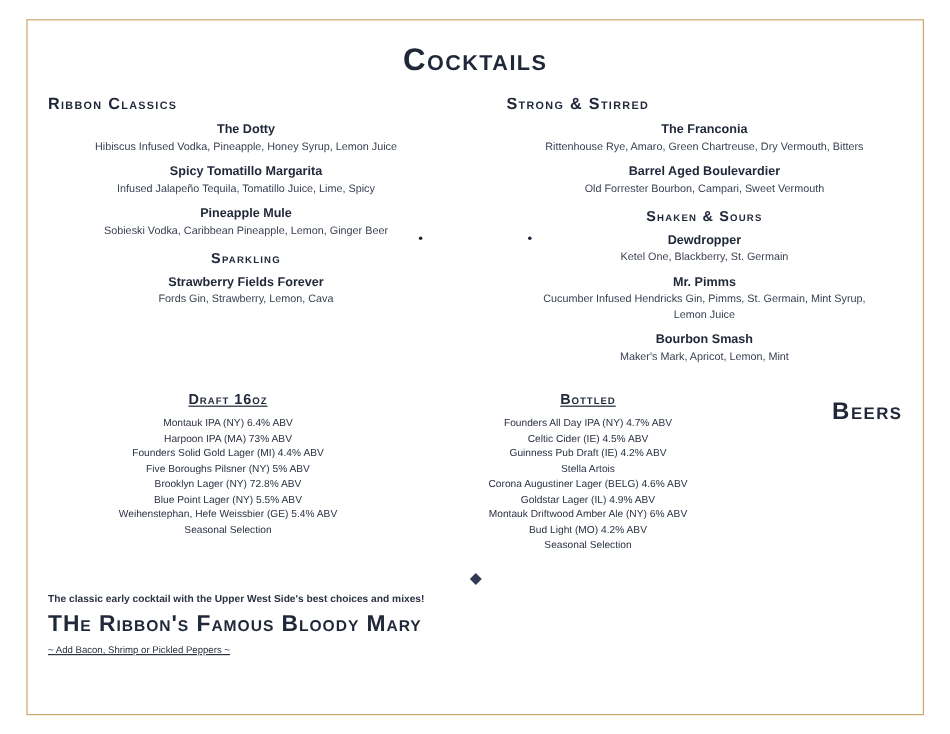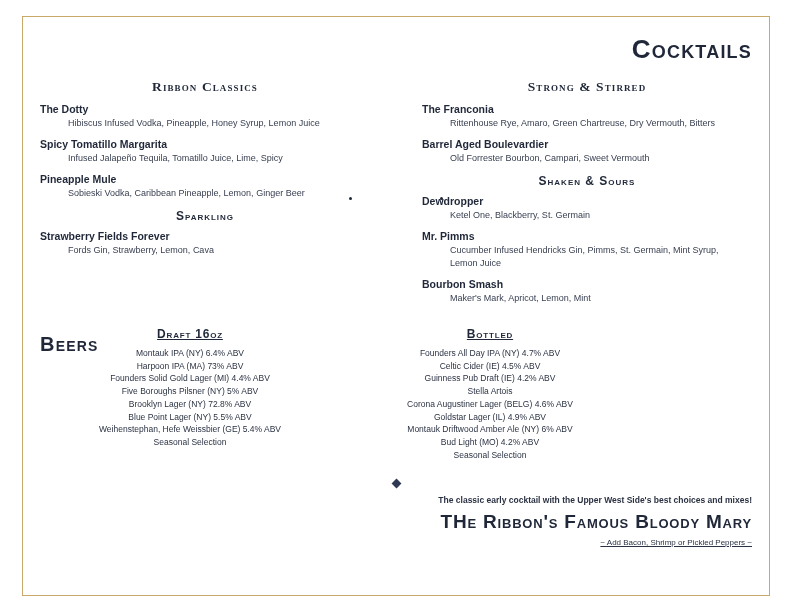--- a/index.html
+++ b/index.html
@@ -32,47 +32,47 @@
     pointer-events: none;
   }
   .content {
     position: absolute;
     left: 40px;
     top: 24px;
     width: 712px;
     height: 564px;
   }
   .title {
-    text-align: right;
+    text-align: center;
     font-size: 26px;
     font-weight: bold;
     letter-spacing: 1.2px;
     color: #1f2738;
     margin: 10px 0 14px 0;
     font-variant: small-caps;
   }
   .section-title {
-    text-align: center;
+    text-align: left;
     font-size: 13.5px;
     font-weight: bold;
     letter-spacing: 1.1px;
     color: #1f2738;
     font-variant: small-caps;
     margin-bottom: 8px;
-    font-family: Liberation Serif, serif;
   }
   .columns {
     display: flex;
     justify-content: space-between;
     position: relative;
   }
   .col {
     width: 330px;
   }
   .item {
+    text-align: center;
     margin-bottom: 9px;
   }
   .item-name {
     font-size: 10.5px;
     font-weight: bold;
     color: #1f2738;
     margin-bottom: 2px;
   }
   .item-desc {
     font-size: 9px;
@@ -104,21 +104,21 @@
     color: #1f2738;
     font-variant: small-caps;
     margin: 10px 0 7px 0;
   }
   
   .beers-wrap {
     margin-top: 14px;
     position: relative;
   }
   .beers-title {
-    text-align: left;
+    text-align: right;
     font-size: 20px;
     font-weight: bold;
     letter-spacing: 1.2px;
     color: #1f2738;
     font-variant: small-caps;
     position: absolute;
     width: 100%;
     top: 6px;
     left: 0;
   }
@@ -139,21 +139,21 @@
     margin-bottom: 6px;
   }
   .beer-line {
     font-size: 8.5px;
     color: #2b3243;
     line-height: 1.5;
   }
   
   .footer {
     margin-top: 18px;
-    text-align: right;
+    text-align: left;
   }
   .diamond {
     width: 7px;
     height: 7px;
     background: #2f3953;
     transform: rotate(45deg);
     margin: 0 auto 8px auto;
   }
   .footer-tag {
     font-size: 8.5px;

